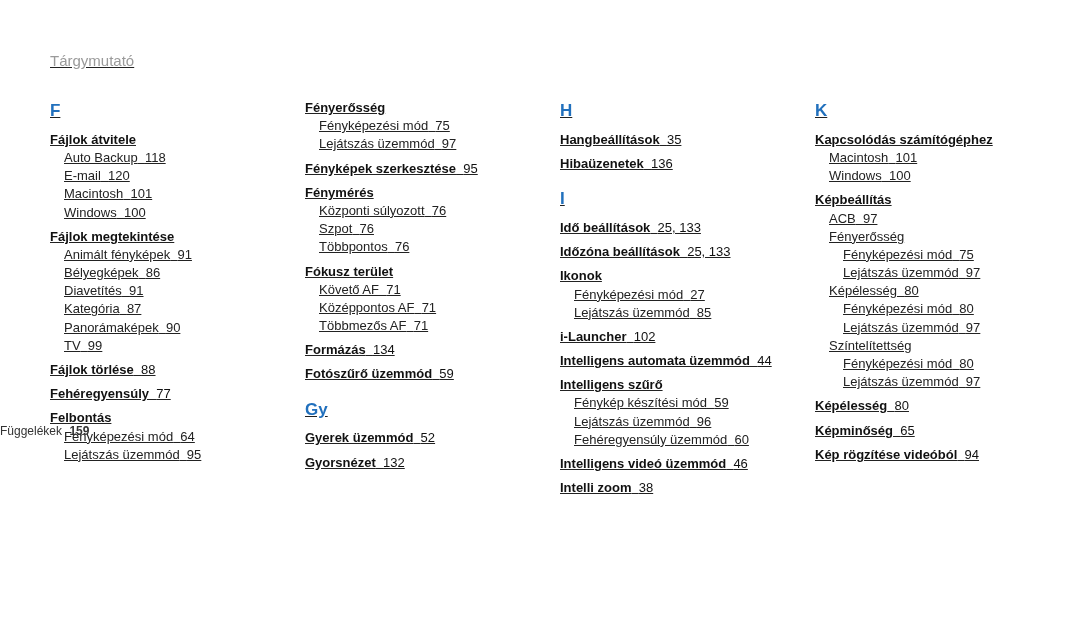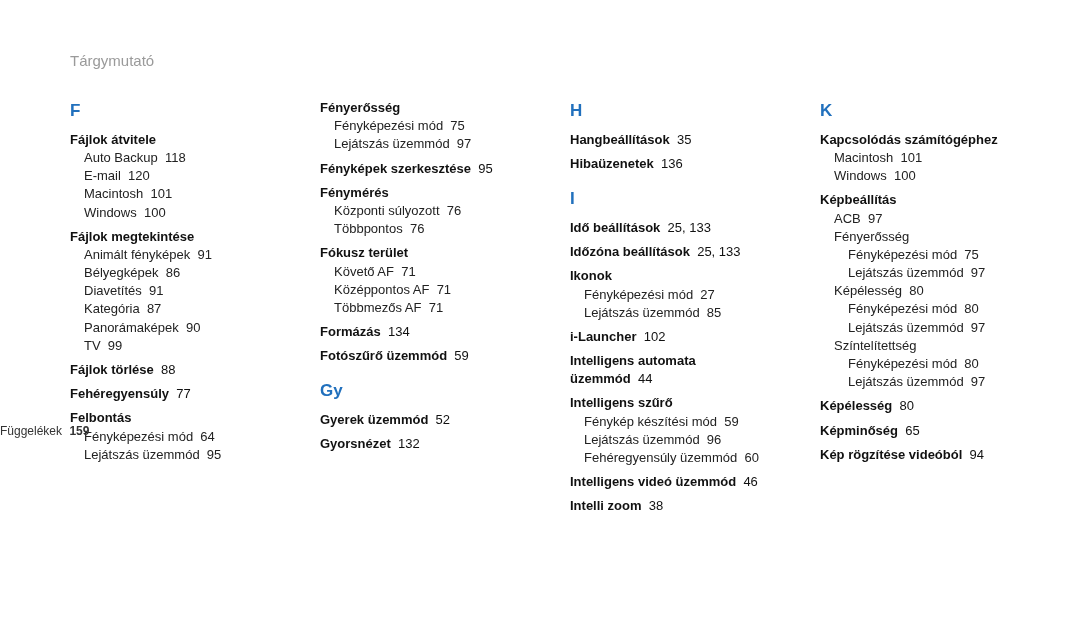--- a/index.html
+++ b/index.html
@@ -12,21 +12,22 @@
     color: #222;
     font-size: 13px;
     line-height: 1.4;
     overflow: hidden;
   }
   .page {
     position: relative;
     width: 1080px;
     height: 468px;
     box-sizing: border-box;
-    padding: 50px 50px 0 70px;
+    padding: 50px 50px 0 50px;
+    text-decoration: underline;
   }
   .page-title {
     color: #9a9a9a;
     font-size: 15px;
     font-weight: 400;
     margin-bottom: 28px;
   }
   .columns {
     display: flex;
     flex-direction: row;
@@ -118,20 +119,21 @@
 
     <div class="col">
       <div class="head first">Fényerősség</div>
       <div class="sub"><span>Fényképezési mód</span>&nbsp;&nbsp;<span>75</span></div>
       <div class="sub"><span>Lejátszás üzemmód</span>&nbsp;&nbsp;<span>97</span></div>
 
       <div class="head"><span>Fényképek szerkesztése</span>&nbsp;&nbsp;<span class="page-num">95</span></div>
 
       <div class="head">Fénymérés</div>
       <div class="sub"><span>Központi súlyozott</span>&nbsp;&nbsp;<span>76</span></div>
+      <div class="sub"><span>Szpot</span>&nbsp;&nbsp;<span>76</span></div>
       <div class="sub"><span>Többpontos</span>&nbsp;&nbsp;<span>76</span></div>
 
       <div class="head">Fókusz terület</div>
       <div class="sub"><span>Követő AF</span>&nbsp;&nbsp;<span>71</span></div>
       <div class="sub"><span>Középpontos AF</span>&nbsp;&nbsp;<span>71</span></div>
       <div class="sub"><span>Többmezős AF</span>&nbsp;&nbsp;<span>71</span></div>
 
       <div class="head"><span>Formázás</span>&nbsp;&nbsp;<span class="page-num">134</span></div>
       <div class="head"><span>Fotószűrő üzemmód</span>&nbsp;&nbsp;<span class="page-num">59</span></div>
 

